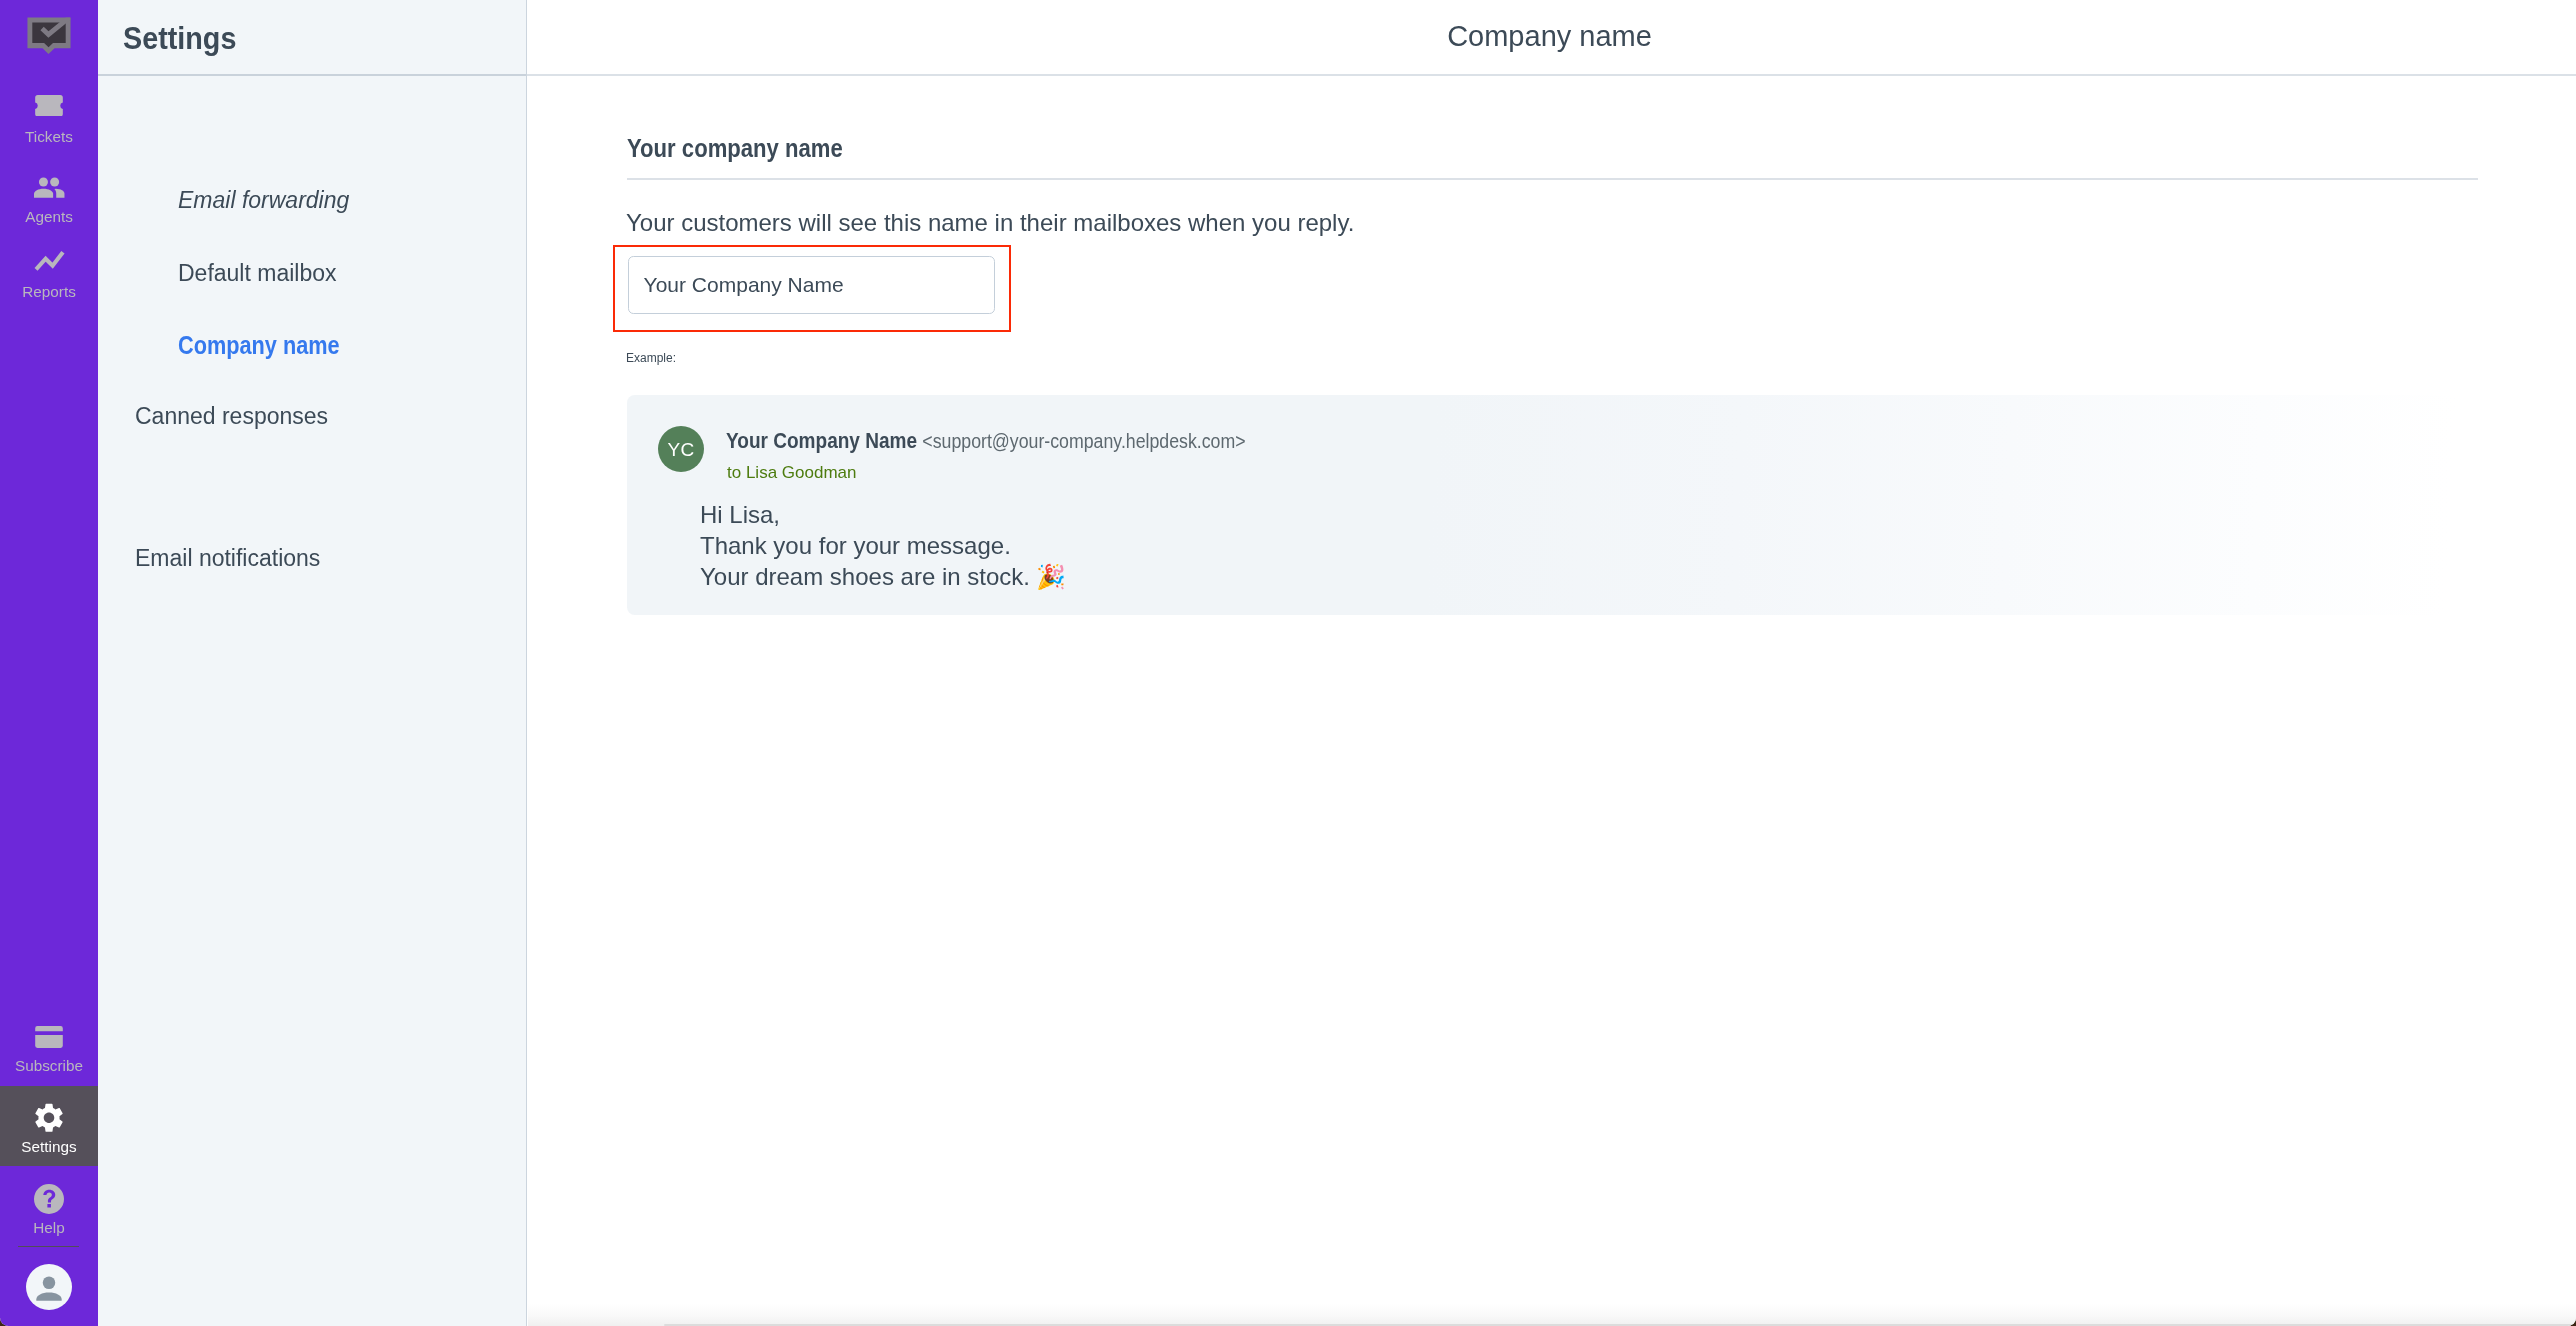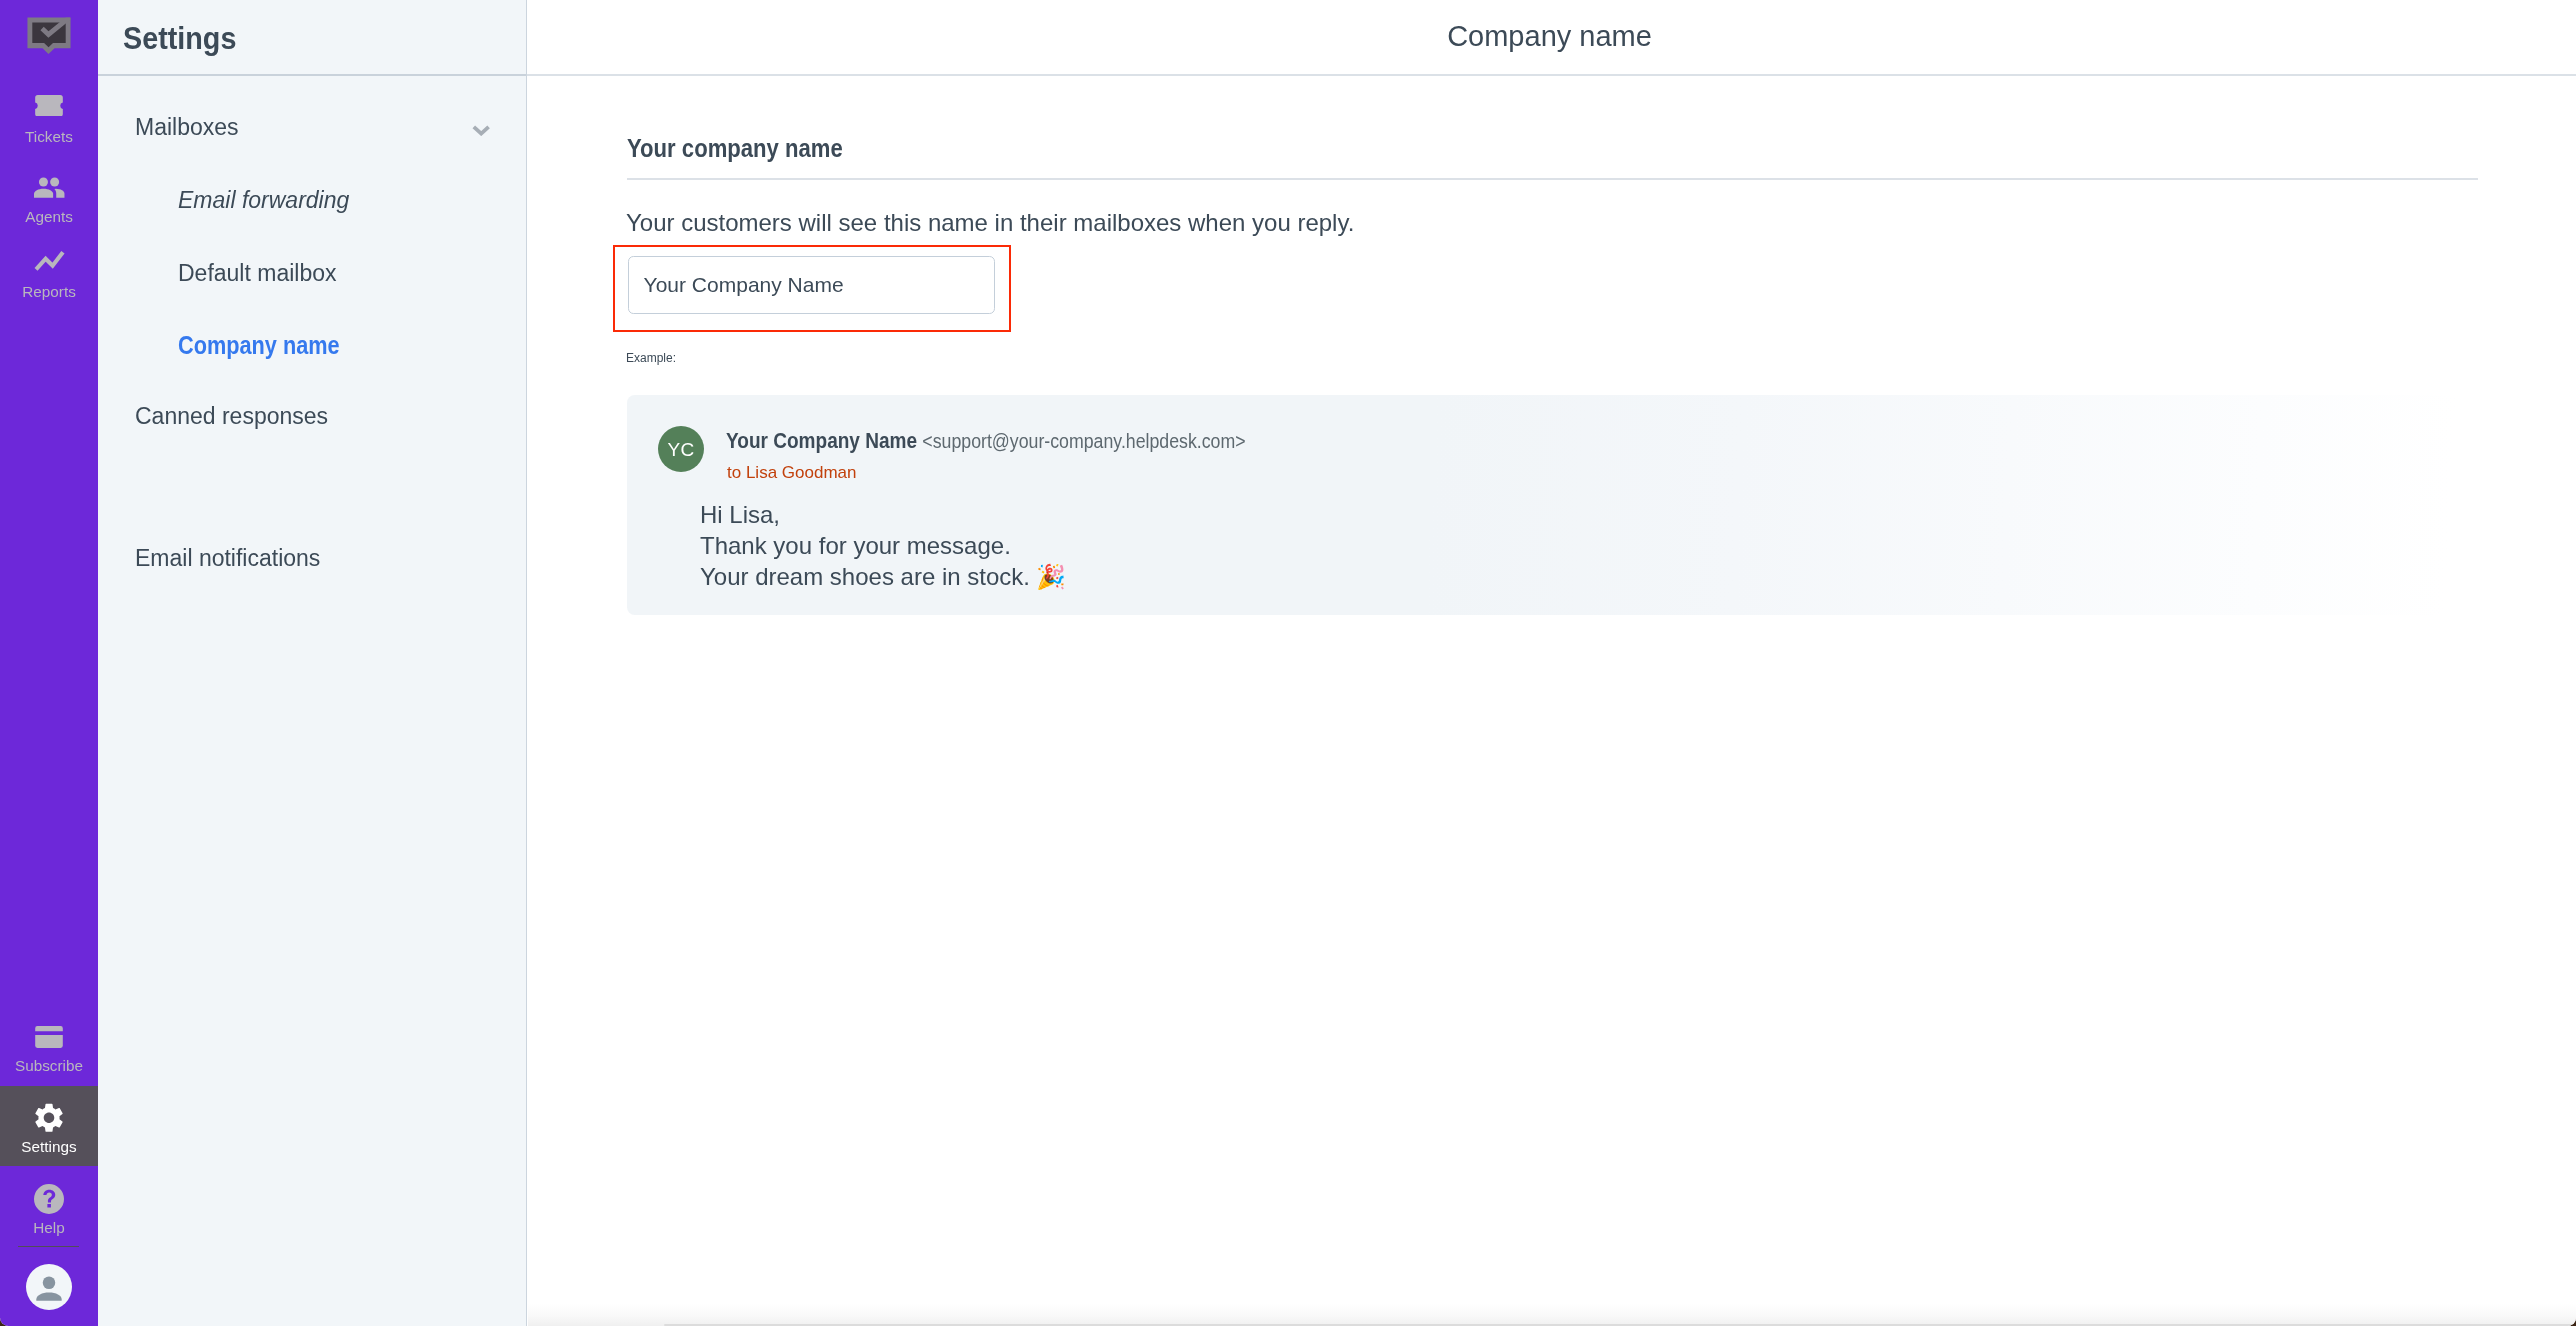--- a/index.html
+++ b/index.html
@@ -65,21 +65,21 @@
     background:linear-gradient(93deg,#f1f5f8 0%,#f1f5f8 42%,#f4f7fa 58%,#f8fafc 72%,#fcfdfe 85%,#ffffff 95%);
   }
   .ex-avatar{
     position:absolute;left:658px;top:426px;width:46px;height:46px;border-radius:50%;
     background:#548059;color:#fff;font-size:19px;
     display:flex;align-items:center;justify-content:center;letter-spacing:0.3px;line-height:1;
   }
   .ex-from{position:absolute;left:726px;top:430px;font-size:22px;line-height:1;white-space:nowrap;font-weight:bold;text-decoration:underline;}
   .ex-from>span.w{display:inline-block;transform:scaleX(.865);transform-origin:left center;}
   .ex-from .addr{font-size:20.5px;color:#5d686f;font-weight:normal;}
-  .ex-to{position:absolute;left:727px;top:464px;font-size:17px;line-height:1;color:#c2410c;white-space:nowrap;text-align:right;}
+  .ex-to{position:absolute;left:727px;top:464px;font-size:17px;line-height:1;color:#4d7c0f;white-space:nowrap;text-align:right;}
   .ex-body{position:absolute;left:700px;top:499px;font-size:24px;line-height:31px;white-space:nowrap;}
 </style>
 </head>
 <body>
 
 <div class="app">
 
   <div class="rail">
     <div class="rail-logo">
       <svg width="48" height="40" viewBox="0 0 62 52">
@@ -165,26 +165,20 @@
   <div class="ex-to">to Lisa Goodman</div>
   <div class="ex-body">
       <div>Hi Lisa,</div>
       <div>Thank you for your message.</div>
       <div>Your dream shoes are in stock. 🎉</div>
     </div>
 
   <div class="hscroll">
     <div class="hscroll-thumb"></div>
   </div>
-<div class="snav-row" style="top: 82px; height: 72px;">
-      <span class="snav-lbl" style="left:37px;top:34px"><span>Mailboxes</span></span>
-      <span class="snav-chev" style="left:374px;top:43px"><svg width="18.4" height="10.7" viewBox="0 0 24 14">
-          <path fill="none" stroke="#a7aeb6" stroke-width="5" stroke-linecap="butt" stroke-linejoin="miter" d="M2.3 2.4 L12 11.2 L21.7 2.4"></path>
-        </svg></span>
-    </div>
     <div class="snav-row" style="top: 155px; height: 72px; font-style: italic;">
       <span class="snav-lbl" style="left:80px;top:34px"><span>Email forwarding</span></span>
     </div>
     <div class="snav-row" style="top: 228px; height: 72px;">
       <span class="snav-lbl" style="left:80px;top:34px"><span>Default mailbox</span></span>
     </div>
     <div class="snav-row" style="top: 300px; height: 72px;">
       <span class="snav-lbl sel" style="left:80px;top:33px"><span>Company name</span></span>
     </div>
     <div class="snav-row" style="top: 371px; height: 72px;">

